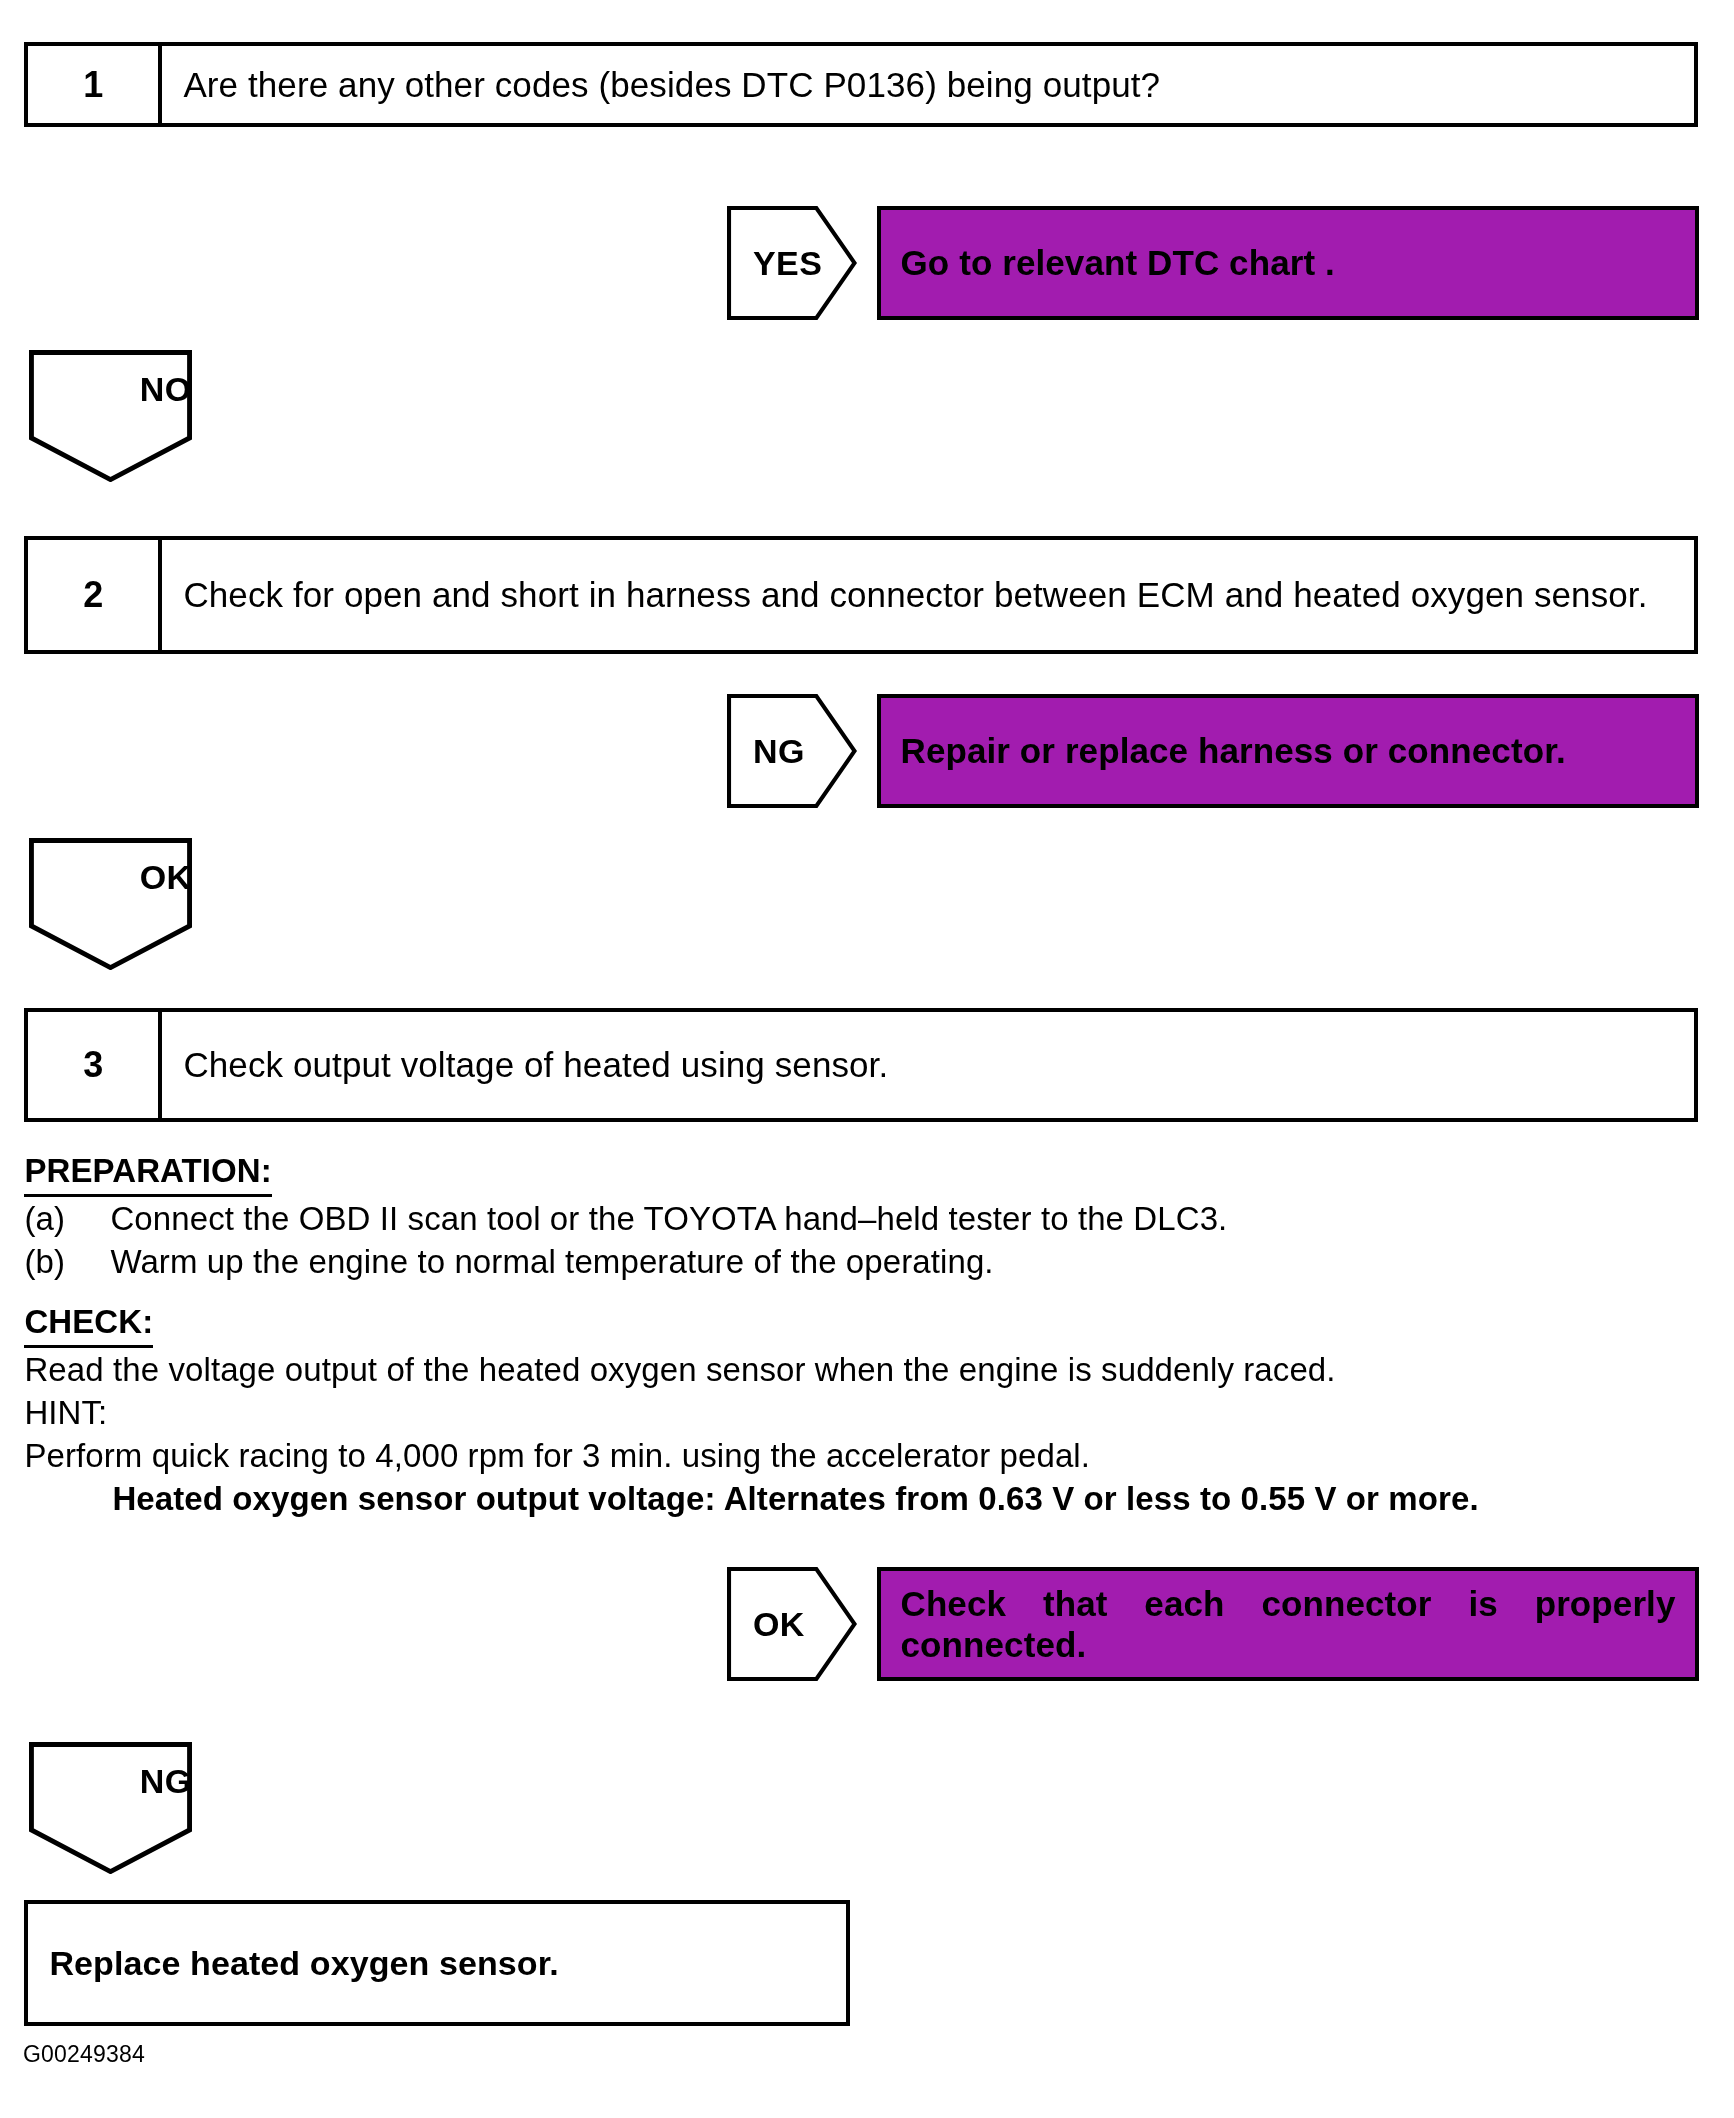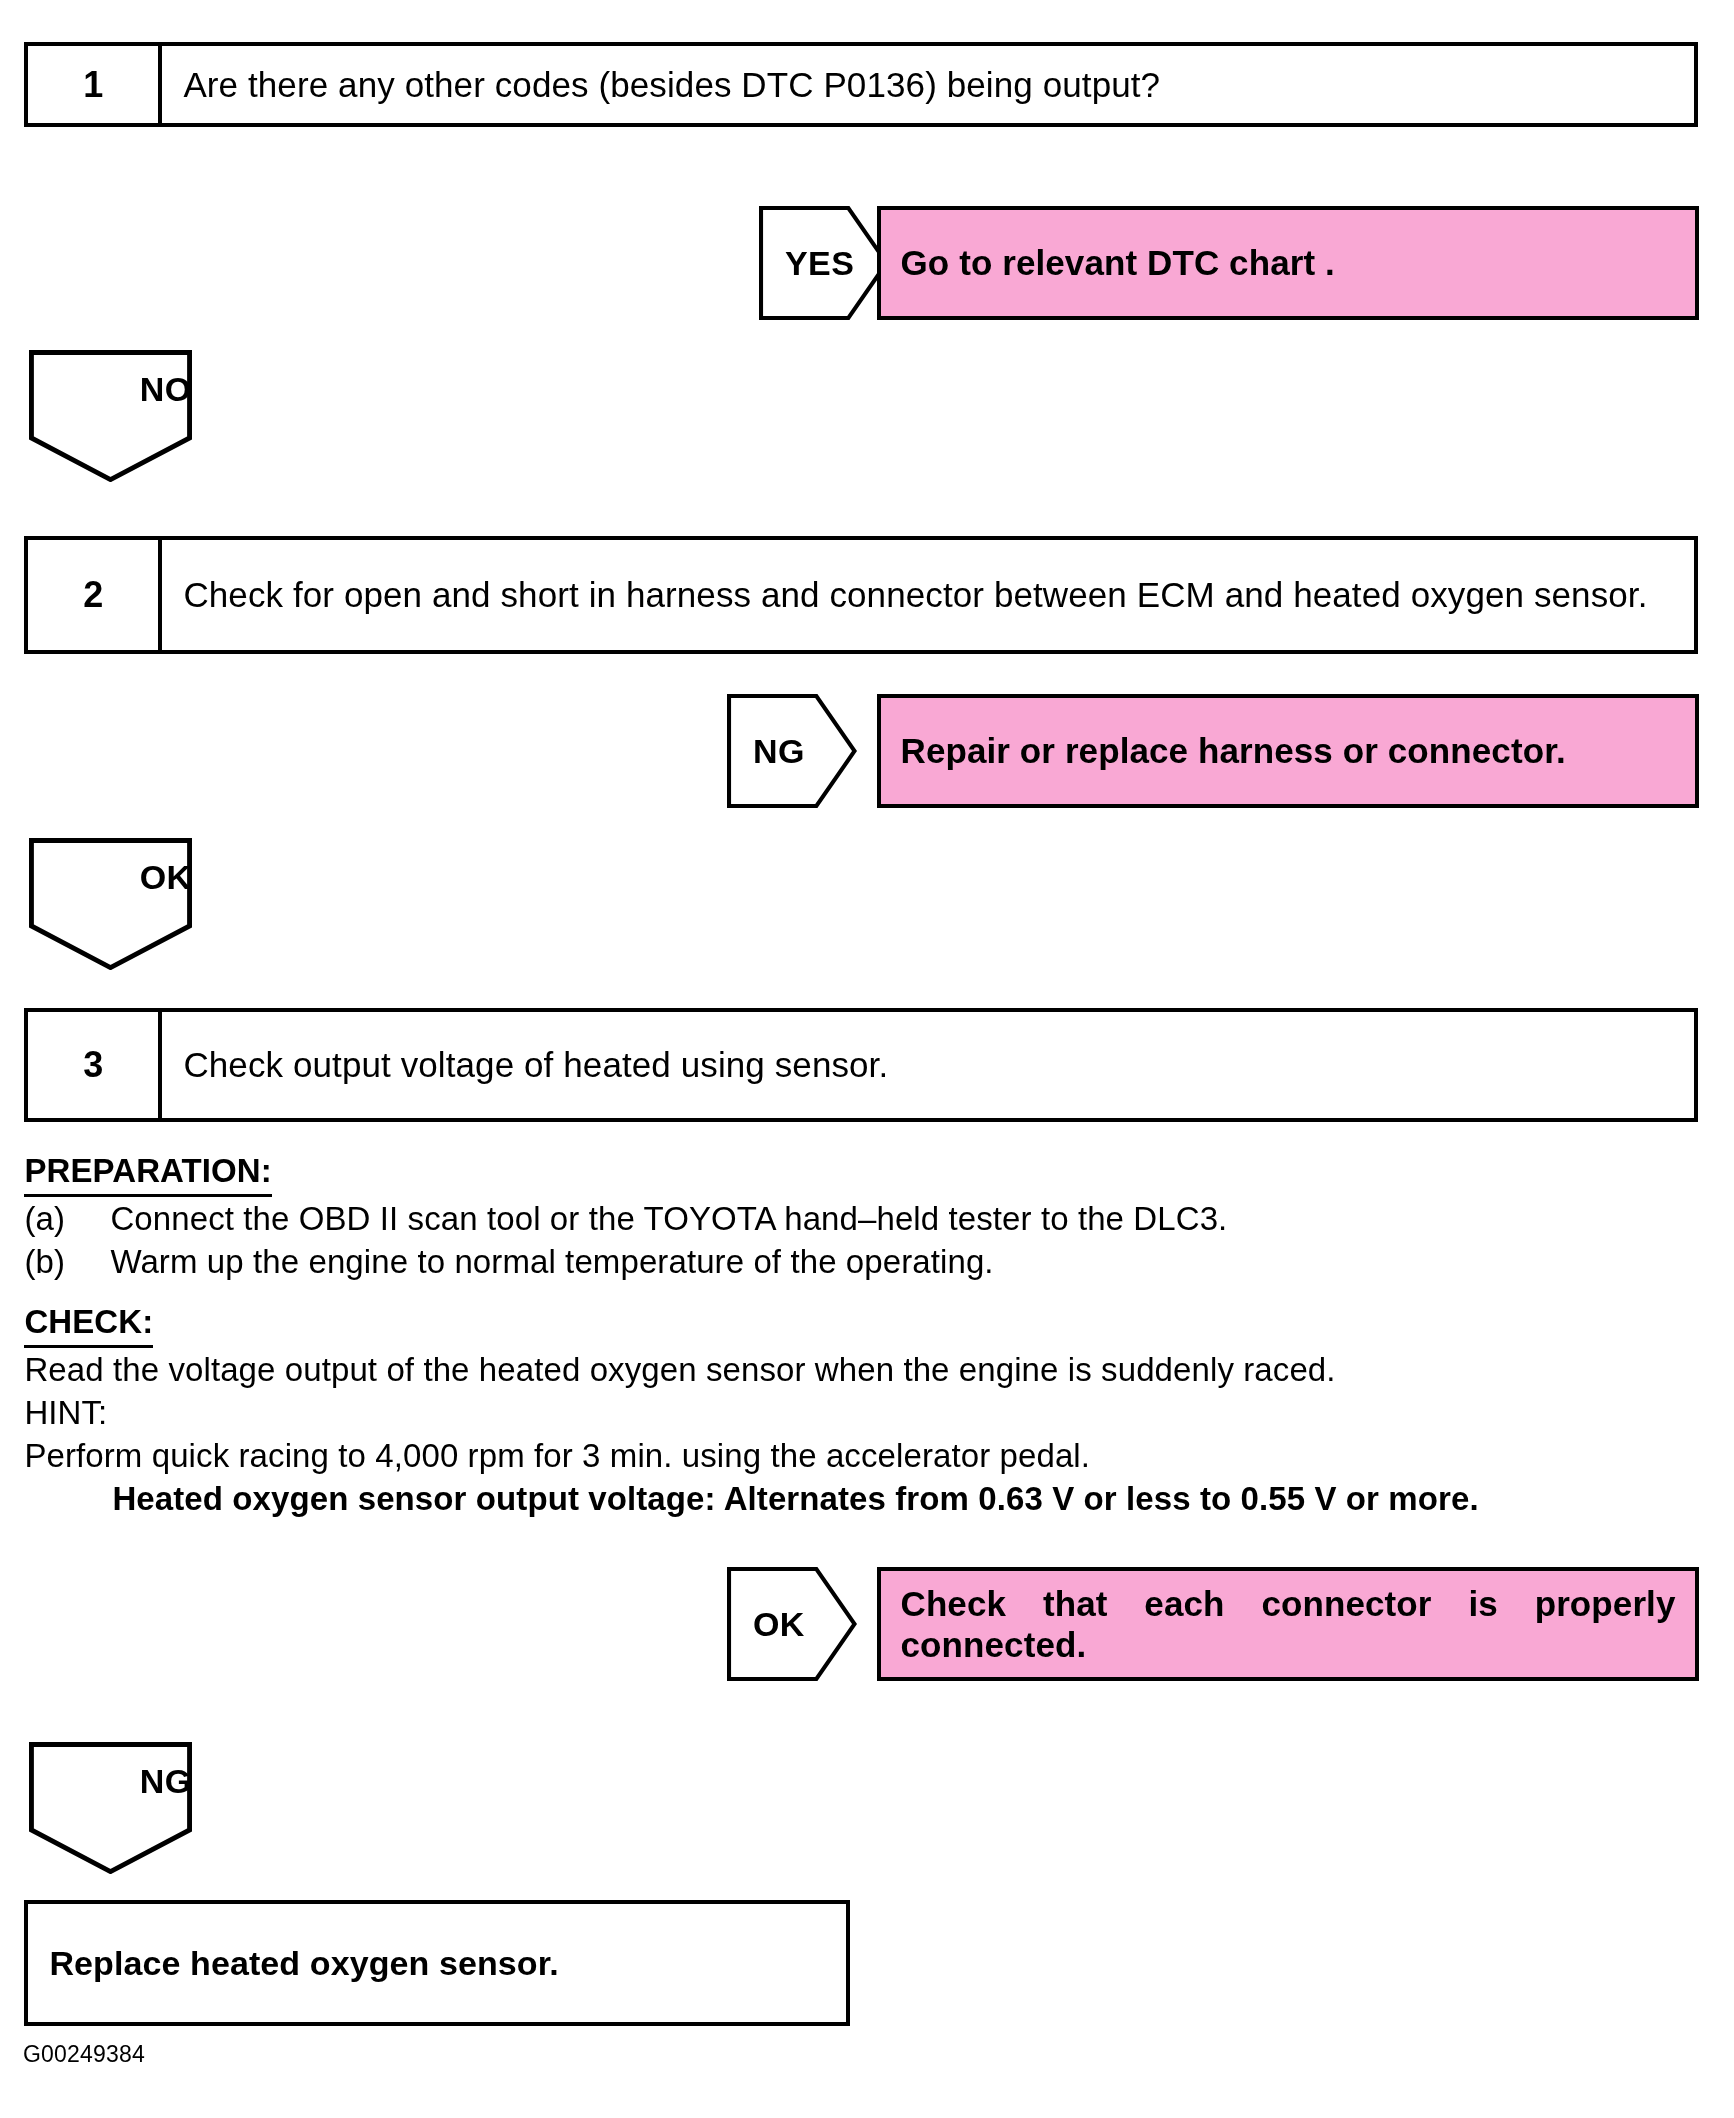--- a/index.html
+++ b/index.html
@@ -73,21 +73,21 @@
     font-weight: bold;
     padding-left: 26px;
     letter-spacing: 0.4px;
   }
 
   
   .result-box {
     position: absolute;
     box-sizing: border-box;
     border: 4.1px solid #000;
-    background: #f9a8d4;
+    background: #a21caf;
     display: flex;
     align-items: center;
     padding: 0 19.5px;
     justify-content: flex-end;
   }
   .result-box .rtxt {
     font-size: 35px;
     font-weight: bold;
     line-height: 1.18;
     letter-spacing: 0.1px;
@@ -181,21 +181,21 @@
 </head>
 <body>
 
 <div id="page">
 
   <div class="step-box" style="left:24.4px; top:42px; width:1674px; height:85px;">
     <div class="step-num">1</div>
     <div class="step-text">Are there any other codes (besides DTC P0136) being output?</div>
   </div>
 
-  <div class="chevron" style="left:727px; top:206px; width:130px; height:114px;margin-left:32px;">
+  <div class="chevron" style="left:727px; top:206px; width:130px; height:114px;">
     <svg viewBox="0 0 160 140" preserveAspectRatio="none">
       <path d="M2.5,2.5 L110,2.5 L157,70 L110,137.5 L2.5,137.5 Z" fill="#ffffff" stroke="#000000" stroke-width="5"></path>
     </svg>
     <span class="lbl">YES</span>
   </div>
   <div class="result-box" style="left:877px; top:206px; width:822px; height:114px;">
     <div class="rtxt">Go to relevant DTC chart .</div>
   </div>
 
   <div class="pentagon" style="left:28.5px; top:350px; width:163px; height:132px;">

